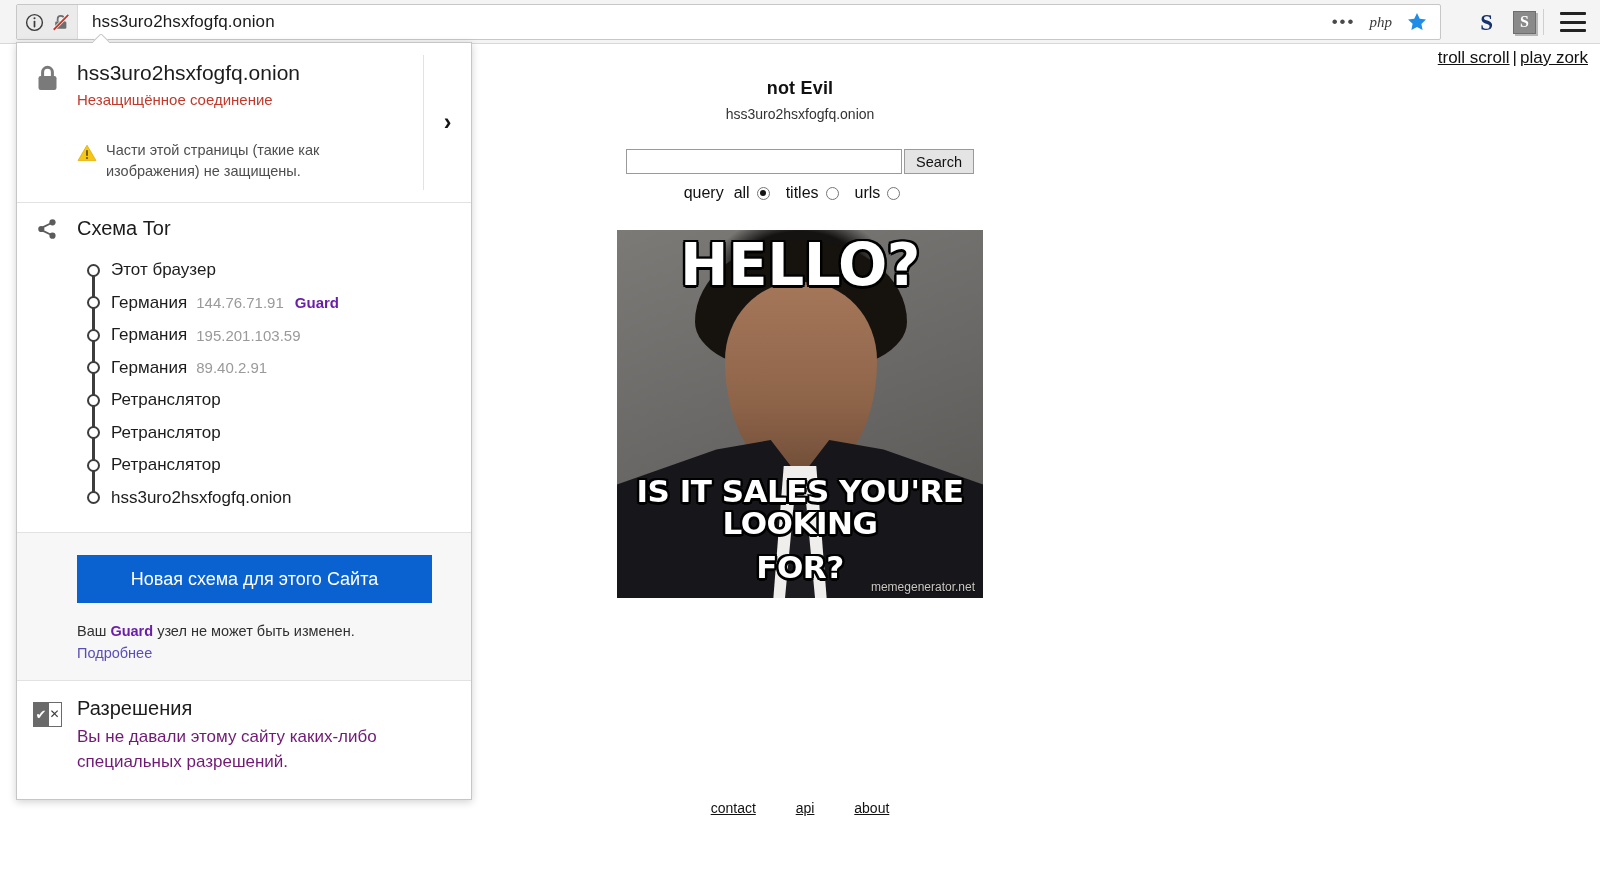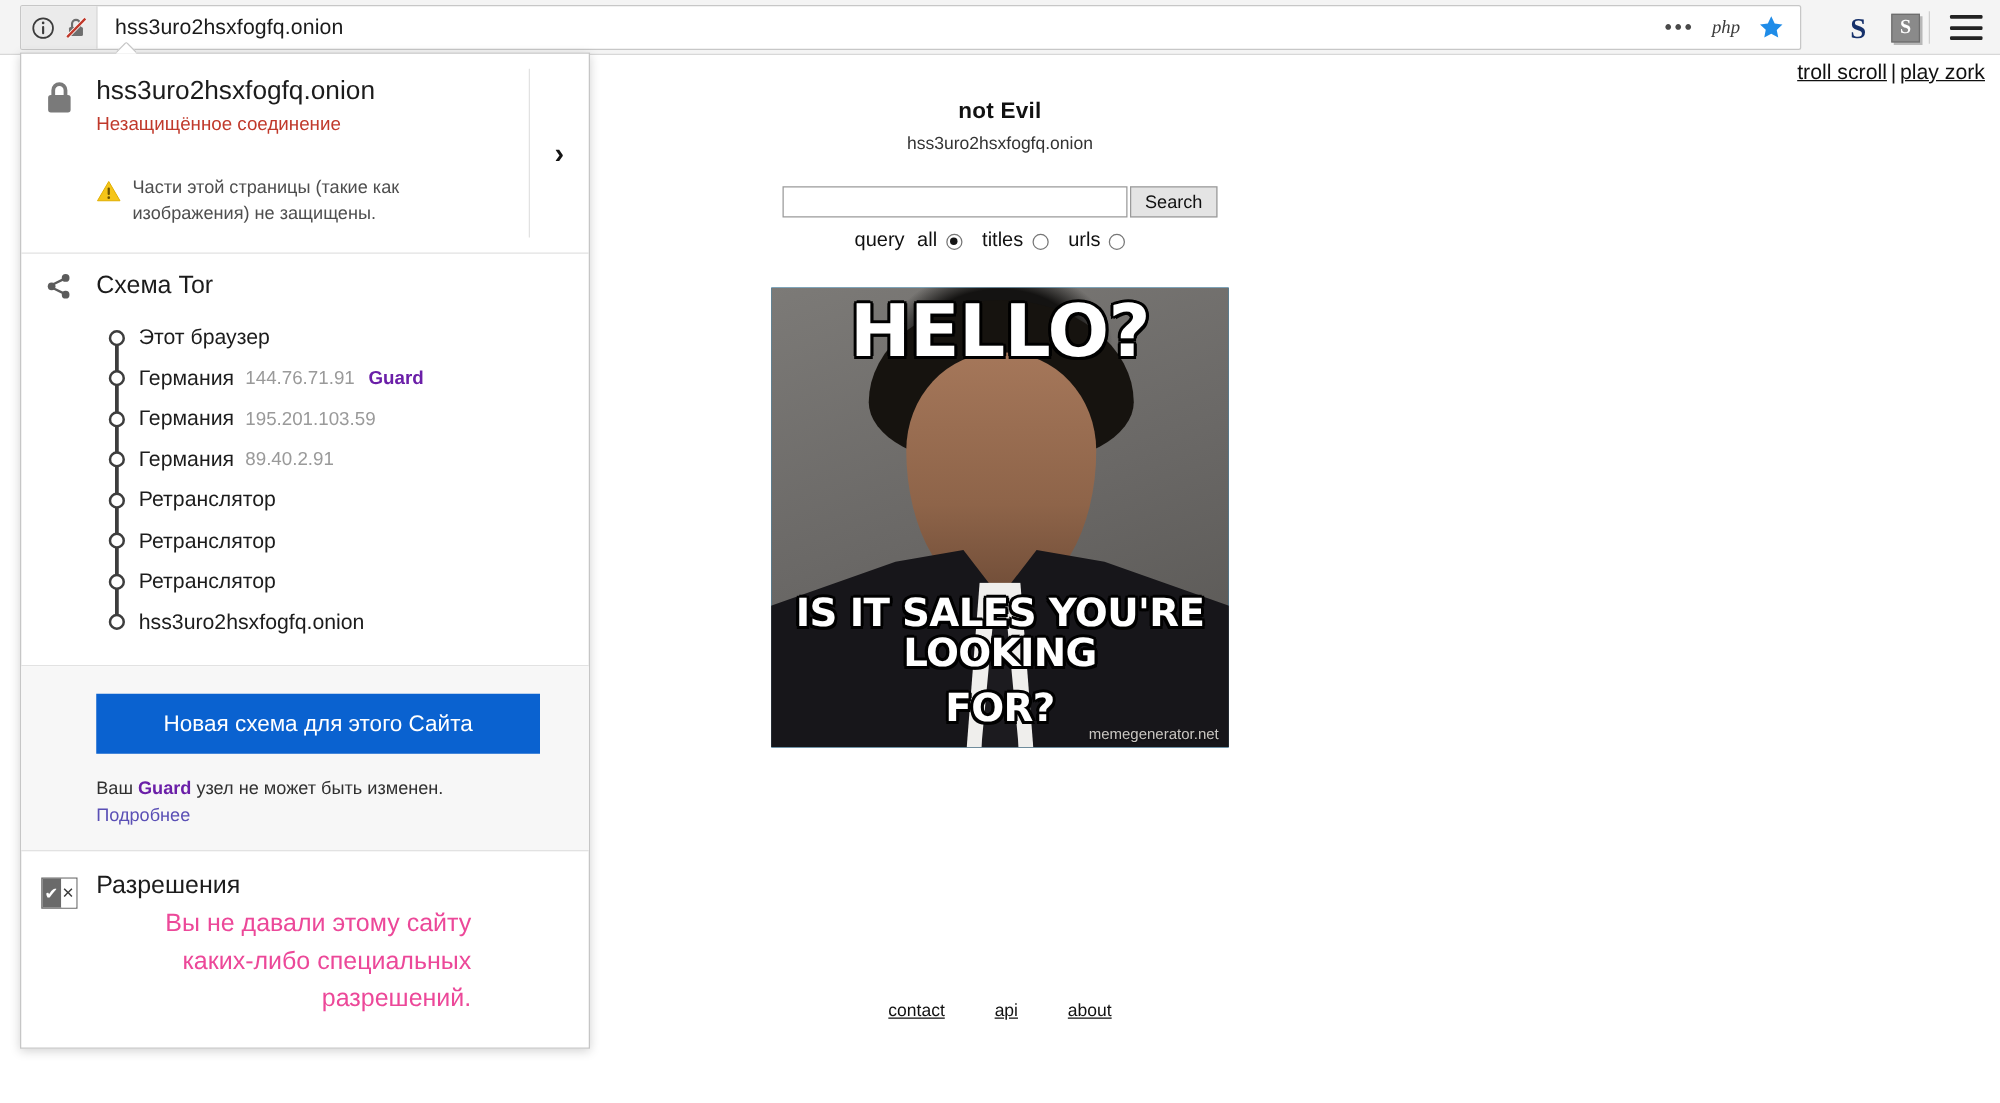--- a/index.html
+++ b/index.html
@@ -186,21 +186,21 @@
   }
   .perm-icon-l {
     width: 15px; background: #6a6a6a; color: #ffffff;
     font-size: 13px; display: flex; align-items: center; justify-content: center;
   }
   .perm-icon-r {
     flex: 1; background: #ffffff; color: #3a3a3a;
     font-size: 12px; display: flex; align-items: center; justify-content: center;
   }
   .perm-title { font-size: 20px; color: #1c1c1c; margin-bottom: 4px; }
-  .perm-text { font-size: 20px; color: #ec4899; line-height: 1.5; max-width: 300px; text-align: right; }
+  .perm-text { font-size: 17px; color: #701a75; line-height: 1.5; max-width: 300px; }
 
   
   .page-links {
     position: absolute; right: 12px; top: 48px;
     font-size: 17px; color: #111;
   }
   .page-links a { color: #111; text-decoration: underline; cursor: pointer; }
   .page-links .sep { text-decoration: none; padding: 0 3px; }
 
   .site {

